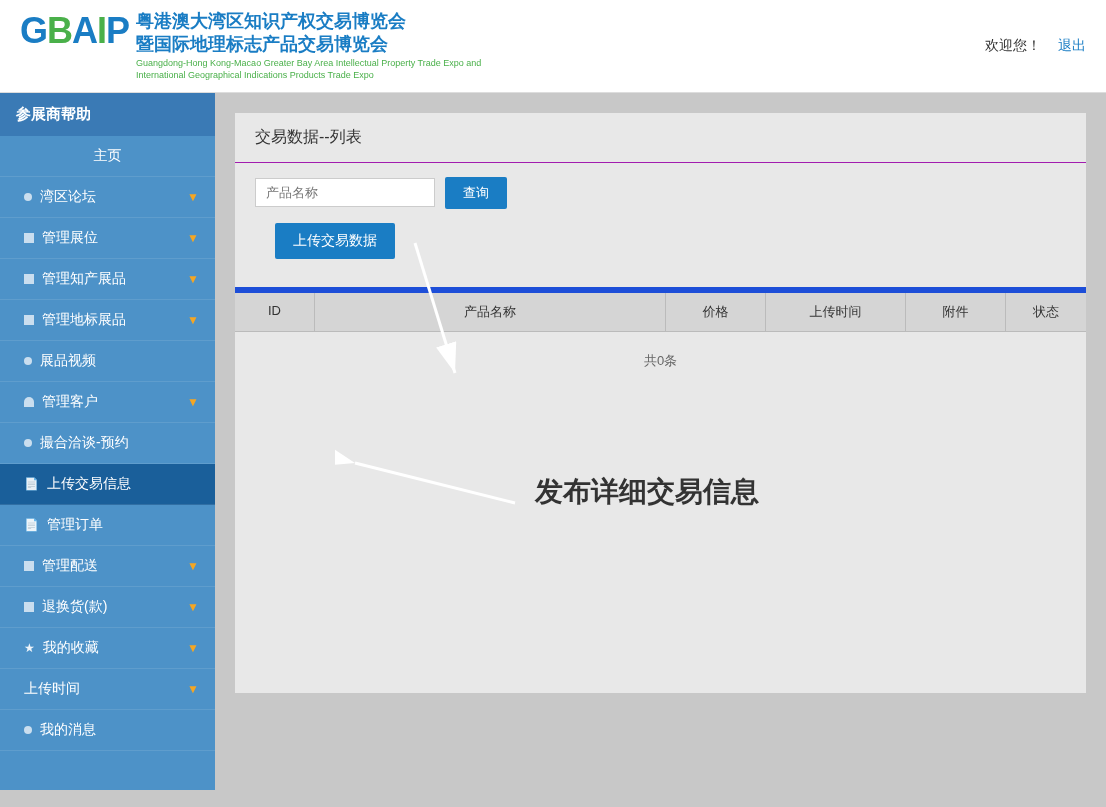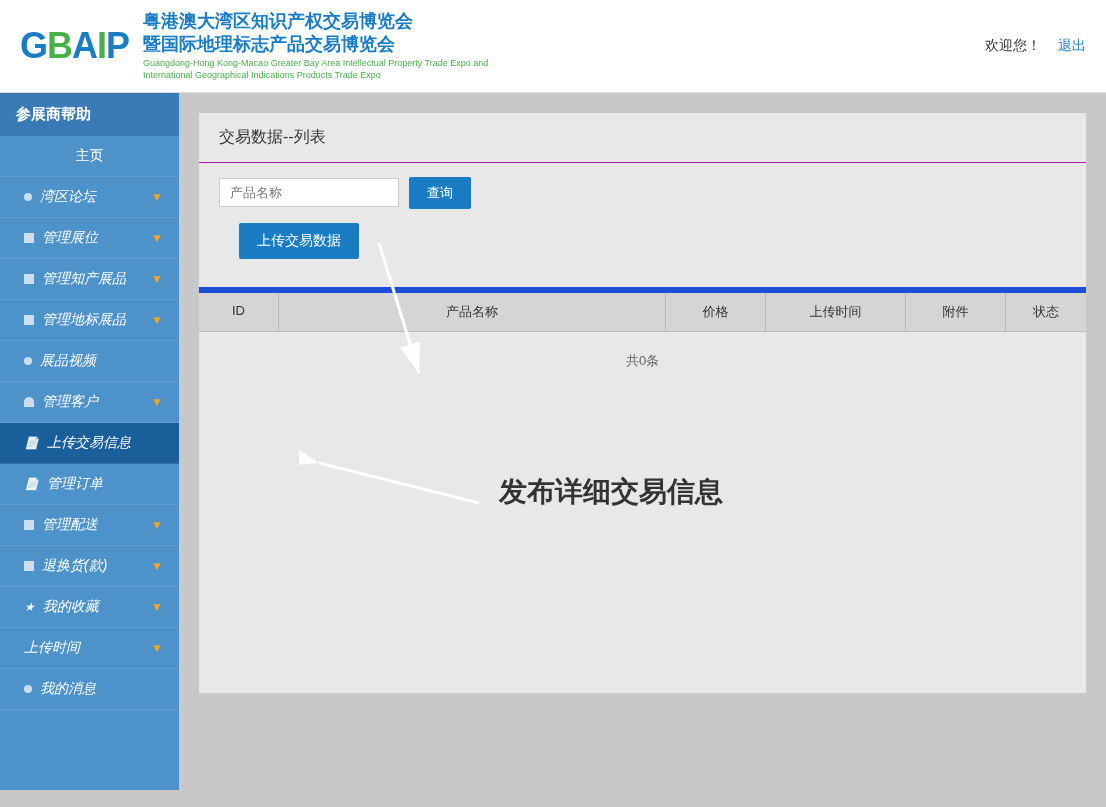--- a/index.html
+++ b/index.html
@@ -9,22 +9,22 @@
     .header {
       background: #fff;
       display: flex;
       align-items: center;
       justify-content: space-between;
       padding: 10px 20px;
       border-bottom: 1px solid #ddd;
     }
     .header-logo {
       display: flex;
-      align-items: center;
-      gap: 14px;
+      align-items: flex-start;
+      gap: 7px;
     }
     .logo-gbaip {
       font-size: 36px;
       font-weight: bold;
       color: #1a7dc4;
       letter-spacing: -1px;
     }
     .logo-gbaip span.g { color: #1a7dc4; }
     .logo-gbaip span.b { color: #4ab04a; }
     .logo-gbaip span.a { color: #1a7dc4; }
@@ -60,21 +60,21 @@
     }
 
     
     .layout {
       display: flex;
       min-height: calc(807px - 110px);
     }
 
     
     .sidebar {
-      width: 179px;
+      width: 215px;
       background: #4d92c8;
       flex-shrink: 0;
     }
     .sidebar-title {
       background: #3a7ab5;
       color: #fff;
       padding: 12px 16px;
       font-size: 15px;
       font-weight: bold;
     }
@@ -88,21 +88,20 @@
       border-bottom: 1px solid rgba(255,255,255,0.1);
       background: transparent;
     }
     .sidebar-item.active {
       background: #1a5f9a;
     }
     .sidebar-item .item-left {
       display: flex;
       align-items: center;
       gap: 8px;
-      font-style: italic;
     }
     .sidebar-item .icon-dot {
       width: 8px;
       height: 8px;
       border-radius: 50%;
       background: rgba(255,255,255,0.7);
       flex-shrink: 0;
     }
     .sidebar-item .icon-square {
       width: 10px;
@@ -295,20 +294,26 @@
     </div>
 
     <div class="sidebar-item">
       <div class="item-left">
         <div class="icon-person"></div>
         <span>管理客户</span>
       </div>
       <span class="arrow-down">▼</span>
     </div>
 
+    <div class="sidebar-item">
+      <div class="item-left">
+        <div class="icon-dot"></div>
+        <span>撮合洽谈-预约</span>
+      </div>
+    </div>
 
     <div class="sidebar-item active">
       <div class="item-left">
         <span style="font-size:12px; color:rgba(255,255,255,0.9);">📄</span>
         <span>上传交易信息</span>
       </div>
     </div>
 
     <div class="sidebar-item">
       <div class="item-left">

